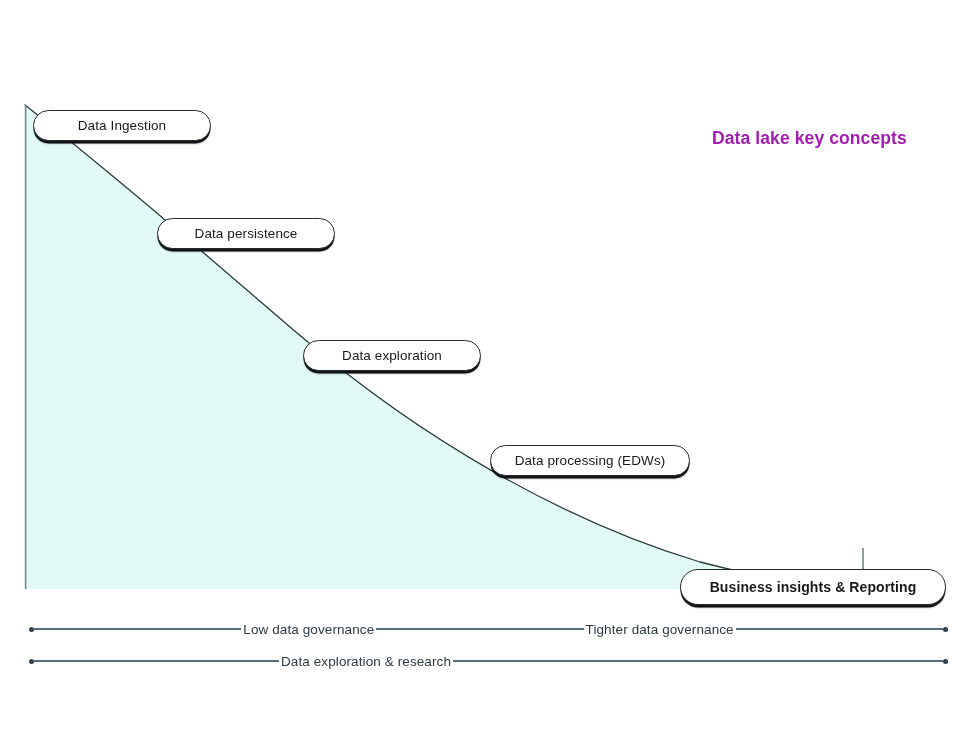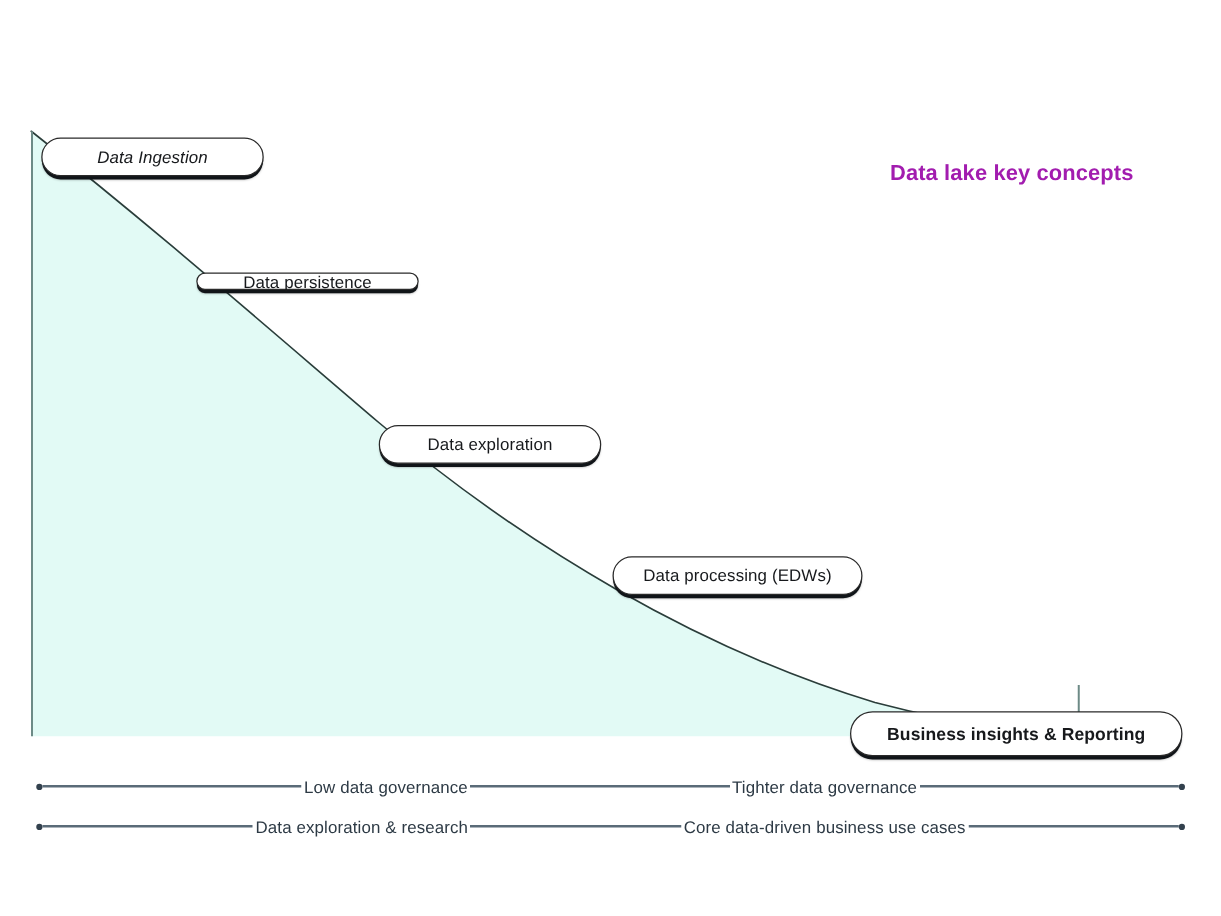--- a/index.html
+++ b/index.html
@@ -46,22 +46,22 @@
     display: flex;
     align-items: center;
     justify-content: center;
     color: #17191c;
     font-size: 13.5px;
     letter-spacing: 0.1px;
     white-space: nowrap;
   }
   .pill-label { display: block; }
 
-  .pill.p1 { left: 33px;  top: 110px; width: 178px; height: 31px; font-style: italic; }
-  .pill.p2 { left: 157px; top: 218px; width: 178px; height: 14px; }
+  .pill.p1 { left: 33px;  top: 110px; width: 178px; height: 31px; }
+  .pill.p2 { left: 157px; top: 218px; width: 178px; height: 31px; }
   .pill.p3 { left: 303px; top: 340px; width: 178px; height: 31px; }
   .pill.p4 { left: 490px; top: 445px; width: 200px; height: 31px; }
   .pill.p5 { left: 680px; top: 544px; width: 266px; height: 36px; font-weight: bold; font-size: 14px; margin-top: 25px; }
 
   
   .axis-row {
     position: absolute;
     left: 29px;
     width: 919px;
     height: 18px;
@@ -139,16 +139,15 @@
   <span class="axis-text">Tighter data governance</span>
   <span class="axis-seg"></span>
   <span class="axis-dot"></span>
 </div>
 
 <div class="axis-row row2">
   <span class="axis-dot"></span>
   <span class="axis-seg"></span>
   <span class="axis-text">Data exploration &amp; research</span>
   <span class="axis-seg"></span>
-  <span class="axis-text">Core data-driven business use cases</span>
   <span class="axis-seg"></span>
   <span class="axis-dot"></span>
 </div>
 
 </body></html>

